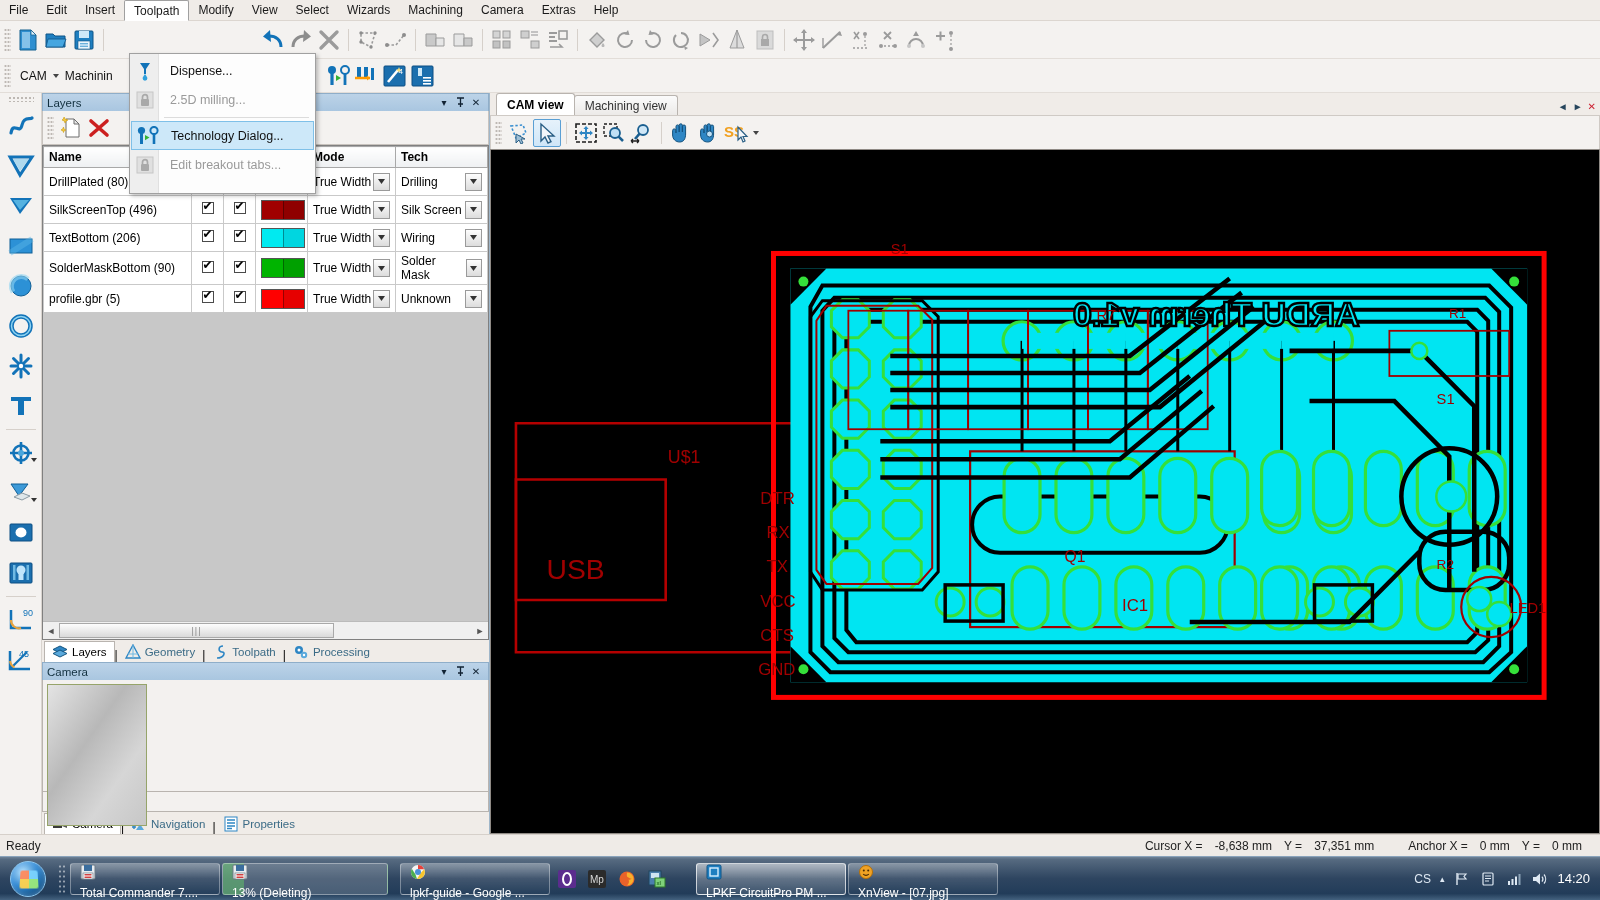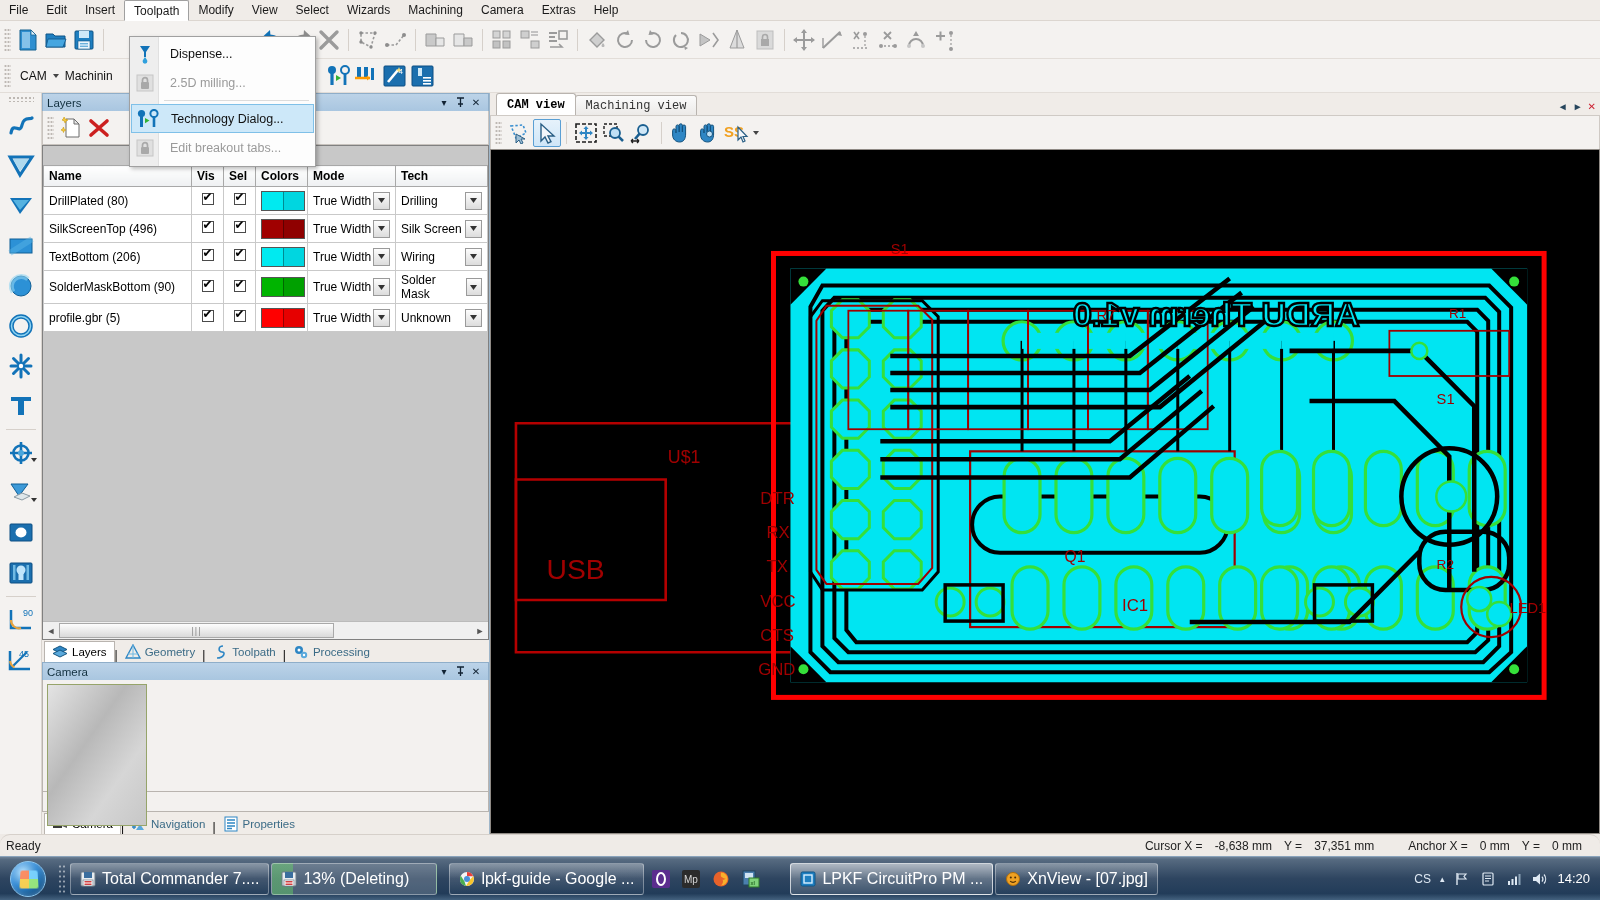--- a/index.html
+++ b/index.html
@@ -41,23 +41,23 @@
   .menubar { height:21px; flex:0 0 21px; display:flex; align-items:stretch;
     background:#f0ece8; border-bottom:1px solid #dcd6d0; position:relative; z-index:40;}
   .menubar .mi { padding:8px 9px; display:flex; align-items:center; font-size:12px; color:#1a1a1a; }
   .menubar .mi.open {
     background:#fff; border:1px solid #a0a0a0; border-bottom-color:#fff; border-radius:2px 2px 0 0;
     margin-bottom:-1px; z-index:50;
   }
 
   
   .dropdown {
-    position:absolute; left:129px; top:36px; width:187px; z-index:60;
+    position:absolute; left:129px; top:53px; width:187px; z-index:60;
     background:#fdfdfd; border:1px solid #a0a0a0; box-shadow:2px 2px 4px rgba(0,0,0,.25);
-    padding:2px 0 4px 0;
+    padding:2px 0 14px 0;
   }
   .dropdown::before{
     content:""; position:absolute; left:0; top:0; bottom:0; width:28px; background:#eeeeee; border-right:1px solid #e0e0e0;
   }
   .dd-item { position:relative; height:29px; display:flex; align-items:center; padding-left:40px; font-size:12.5px; color:#111; }
   .dd-item.disabled { color:#9a9a9a; }
   .dd-item.sel { background:#cde8f9; border:1px solid #7fc0e8; margin:0 1px; padding-left:39px; }
   .dd-ico { position:absolute; left:5px; top:50%; transform:translateY(-50%); width:20px;height:20px; }
   .dd-sep { height:1px; background:#dcdcdc; margin:3px 6px 3px 34px; }
 
@@ -91,21 +91,21 @@
 
   .panel-title { height:18px; flex:0 0 18px; display:flex; align-items:center; padding:0 4px;
     background:linear-gradient(to bottom,#bcd3e8,#a9c6e0); border:1px solid #8faec9; border-bottom:none;
     font-size:11.5px; color:#12303f; }
   .panel-title .pt-label { flex:1 1 auto; }
   .pt-btn { width:16px;height:14px;display:flex;align-items:center;justify-content:center;font-size:10px;color:#123; }
 
   .lay-toolbar { height:34px;flex:0 0 34px; background:#f4f2f0; border:1px solid #c8c3be; border-top:none;
      display:flex; align-items:center; }
   .lay-table-wrap { flex:1 1 auto; background:#c8c8c8; border:1px solid #808080; margin:0; overflow:hidden; position:relative; display:flex; flex-direction:column;}
-  table.layers { width:100%; border-collapse:collapse; background:#fff; table-layout:fixed;margin-top:19px; }
+  table.layers { width:100%; border-collapse:collapse; background:#fff; table-layout:fixed; }
   table.layers th {
     background:linear-gradient(to bottom,#ffffff,#eef0f2); border:1px solid #a8a8a8; border-left:none;
     font-size:12px; font-weight:bold; text-align:left; padding:3px 5px; height:20px; color:#000;
   }
   table.layers th:first-child{ border-left:1px solid #a8a8a8; }
   table.layers td { border:1px solid #c9c9c9; border-top:none; padding:2px 5px; height:28px; font-size:12px; background:#fff; }
   .chk { width:12px;height:12px;border:1px solid #4a4a4a;background:#fff;display:inline-block;position:relative; }
   .chk::after{ content:"✔"; position:absolute; left:0px; top:-4px; font-size:12px; color:#000; line-height:14px;}
   .swatch { width:44px;height:20px;border:1px solid #555; display:flex; }
   .swatch i { flex:1 1 50%; display:block; }
@@ -128,51 +128,51 @@
     background:linear-gradient(125deg,#e4e4e4,#b8b8b8 40%,#d6d6d6 70%,#c7c7c7);
     border:1px solid #96a46a; }
   .cam-status { height:20px;flex:0 0 20px; background:#f3f1ef; border:1px solid #b9b4af; border-top:none;
      display:flex; align-items:center; padding:0 6px; font-size:12px; }
 
   
   .rightcol { flex:1 1 auto; display:flex; flex-direction:column; min-width:0; background:#f0ece8; }
   .doctabs { height:22px;flex:0 0 22px; display:flex; align-items:flex-end; padding-left:6px; position:relative; }
   .dtab { height:20px; padding:0 10px; display:flex;align-items:center; font-size:12px;
     background:linear-gradient(to bottom,#fbfbfb,#eceae8); border:1px solid #b9b4af; border-bottom:none;
-    border-radius:3px 3px 0 0; color:#333; margin-right:-1px;font-family:Liberation Mono, monospace;}
+    border-radius:3px 3px 0 0; color:#333; margin-right:-1px;}
   .dtab.active { background:#fff; font-weight:bold; color:#000; height:22px; }
   .doctabs .dt-right { position:absolute; right:4px; bottom:3px; display:flex; gap:5px; align-items:center; color:#26455c; font-size:10px; }
   .camtoolbar { height:34px;flex:0 0 34px; background:#f4f2f0; border:1px solid #cfcac5; border-bottom:none; display:flex; align-items:center; }
   .camtoolbar .tbtn.active { border:1px solid #5a9fd4; background:linear-gradient(to bottom,#e6f2fb,#cfe6f8); border-radius:2px; }
   .canvas { flex:1 1 auto; background:#000; border:1px solid #8f8a85; position:relative; overflow:hidden; }
 
   
   .statusbar { height:22px; flex:0 0 22px; background:#efebe7; border-top:1px solid #d6d0ca;
-    display:flex; align-items:center; font-size:12px; color:#222;border-radius:10px; }
+    display:flex; align-items:center; font-size:12px; color:#222; }
   .statusbar .sb-left { padding-left:6px; }
   .statusbar .sb-right { margin-left:auto; display:flex; gap:0; padding-right:12px; }
   .sb-cell { padding:0 6px; white-space:nowrap;text-align:center; }
 
   
   .taskbar { height:44px; flex:0 0 44px;
     background:linear-gradient(to bottom,#6f8296 0%,#566a80 6%,#2e4560 50%,#223c59 85%,#44627f 100%);
     display:flex; align-items:center; border-top:1px solid #8aa3bb; }
   .startorb { width:52px;height:40px; margin-left:2px; display:flex;align-items:center;justify-content:center; }
   .orb { width:36px;height:36px;border-radius:50%;
     background:radial-gradient(circle at 35% 30%,#b8e3ff,#2f86cf 45%,#09406f 80%);
     border:1px solid #8ec8f0; box-shadow:0 0 6px rgba(140,200,255,.6) inset; position:relative; }
   .orb::after{ content:""; position:absolute; left:9px; top:8px; width:18px;height:18px; border-radius:2px;
     background:conic-gradient(from 180deg at 50% 50%, #ffd24d 0 25%, #ff8a5c 0 50%, #7ad3ff 0 75%, #9bea7a 0);
     opacity:.95; transform:perspective(20px) rotateX(8deg); }
   .tbgrip { width:8px;height:30px;margin:0 4px;
     background-image:radial-gradient(circle,rgba(255,255,255,.5) 1px,transparent 1.2px); background-size:4px 5px;}
-  .tbtn-task { height:32px; display:flex; align-items:center; gap:6px; padding:0 9px; margin-right:2px;
-    border:1px solid rgba(255,255,255,.35); border-radius:3px; color:#fff; font-size:16px;
+  .tbtn-task { height:32px; display:flex; gap:6px; padding:0 9px; margin-right:2px;
+    border:1px solid rgba(255,255,255,.35); border-radius:3px; color:#fff; font-size:12px;
     background:linear-gradient(to bottom, rgba(255,255,255,.33), rgba(255,255,255,.10) 48%, rgba(255,255,255,.02));
-    white-space:nowrap; }
+    white-space:nowrap;flex-direction:column; }
   .tbtn-task.wide { min-width:150px; }
   .quick { width:30px;height:32px;display:flex;align-items:center;justify-content:center; }
   .tray { margin-left:auto; display:flex; align-items:center; gap:9px; padding-right:10px; color:#dfe9f3; font-size:12px; }
   .tray .clock { font-size:13px; color:#fff; }
   .ticon { width:17px;height:17px; display:flex;align-items:center;justify-content:center; }
 
   .mini-ico { width:16px;height:16px;flex:0 0 16px; display:block; }
 </style>
 </head>
 <body>

